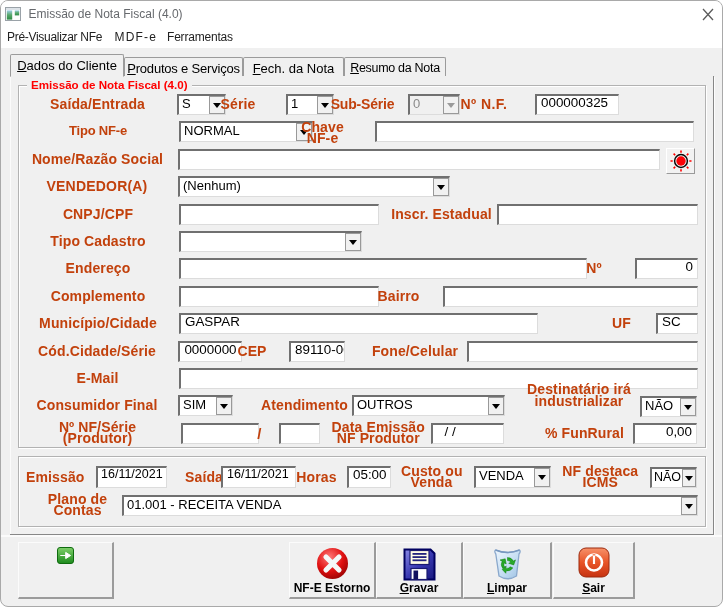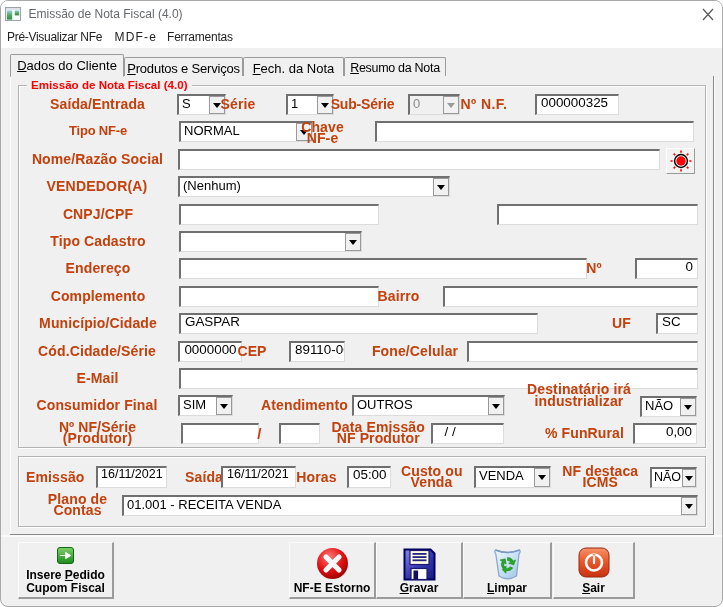--- a/index.html
+++ b/index.html
@@ -107,20 +107,21 @@
  </div>
 
  <div class="lbl" style="left:20px;top:175px;width:152px;font-size:14px;letter-spacing:0.2px">VENDEDOR(A)</div>
  <div class="cmb" style="left:177px;top:175px;width:272px;height:21px">
       <span>(Nenhum)</span>
       <span class="arw"></span>
     </div>
 
  <div class="lbl" style="left:20px;top:203px;width:154px">CNPJ/CPF</div>
  <div class="inp" style="left:178px;top:203px;width:200px;height:21px"></div>
+ <div class="lbl" style="left:390px;top:203px;width:101px">Inscr. Estadual</div>
  <div class="inp" style="left:496px;top:203px;width:201px;height:21px"></div>
 
  <div class="lbl" style="left:20px;top:230px;width:154px">Tipo Cadastro</div>
  <div class="cmb" style="left:178px;top:230px;width:183px;height:21px">
       <span></span>
       <span class="arw"></span>
     </div>
 
  <div class="lbl" style="left:20px;top:257px;width:154px">Endereço</div>
  <div class="inp" style="left:178px;top:257px;width:408px;height:21px"></div>
@@ -205,21 +206,20 @@
           <defs>
             <linearGradient id="gr" x1="0" y1="0" x2="0" y2="1">
               <stop offset="0" stop-color="#7fd06a"></stop>
               <stop offset="1" stop-color="#1d8a1d"></stop>
             </linearGradient>
           </defs>
           <rect x="0.5" y="0.5" width="16" height="16" rx="2.5" fill="url(#gr)" stroke="#0f6b0f"></rect>
           <path d="M3.5 8.5h5.2V5.4L13.6 8.5 8.7 11.6V8.5z" fill="#fff" stroke="#fff" stroke-width="1" stroke-linejoin="round"></path>
         </svg>
       </div>
-  <div class="bt1">Insere <u>P</u>edido<br>Cupom Fiscal</div>
  </div>
 
 
 
  <div class="tbtn" style="left:288px;width:87px">
   <div class="ticn">
         <svg width="33" height="33" viewBox="0 0 33 33">
    <defs>
             <radialGradient id="rg" cx="0.4" cy="0.3" r="0.8">
               <stop offset="0" stop-color="#ff7a7a"></stop>

